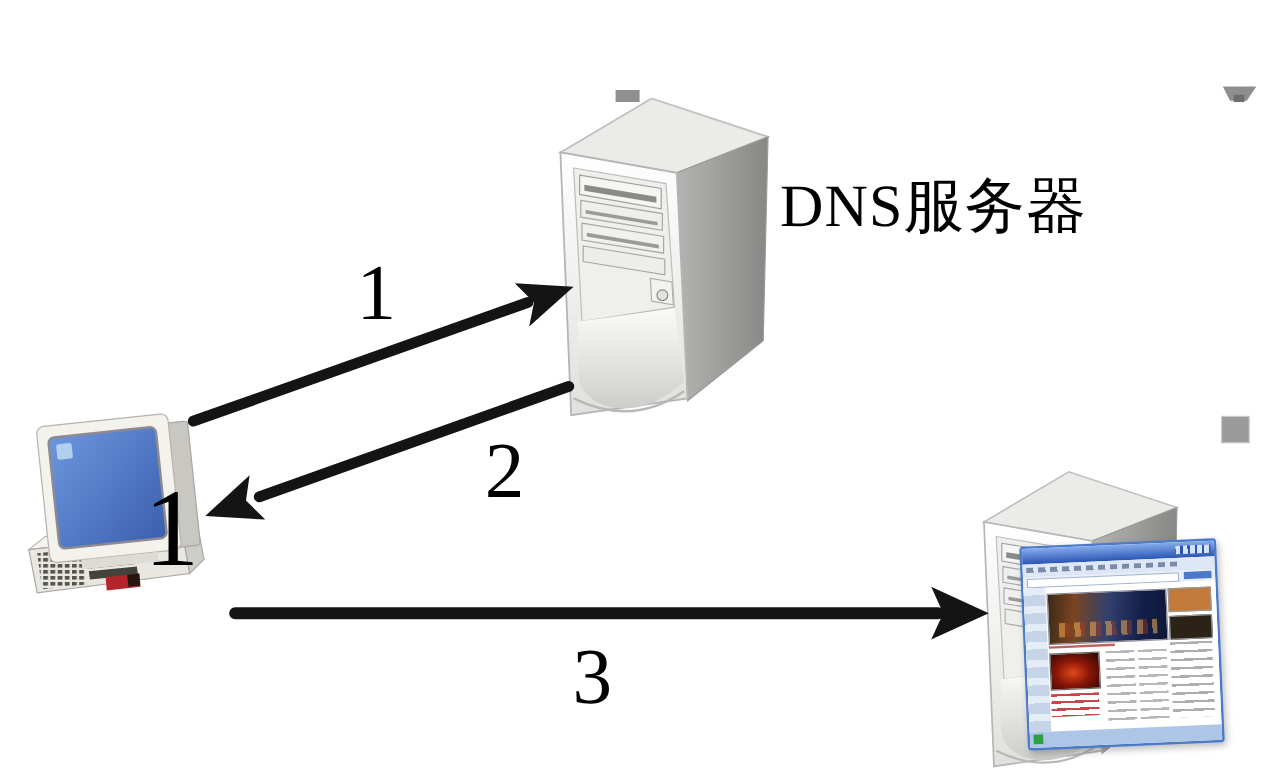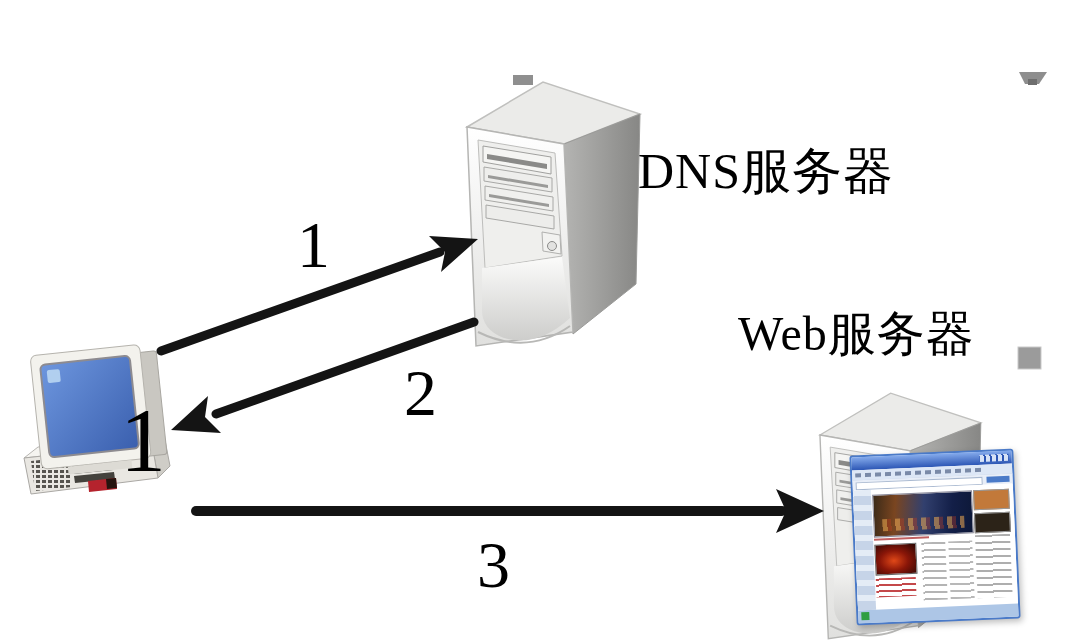--- a/index.html
+++ b/index.html
@@ -5,21 +5,21 @@
   html,body { margin:0; padding:0; background:#ffffff; }
   .canvas {
     position:relative; width:1071px; height:640px; overflow:hidden;
     background:#ffffff; font-family:"Liberation Serif","DejaVu Serif",serif;
   }
   .scene { position:absolute; left:0; top:0; }
   .lbl {
     position:absolute; color:#000; white-space:nowrap; line-height:1;
     font-family:"Liberation Serif","DejaVu Serif",serif;
   }
-  .lbl-node { font-size:50px; letter-spacing:1px; }
+  .lbl-node { font-size:50px; letter-spacing:1px;padding-left:12px; }
   .lbl-num  { font-size:66px; }
   
   .browser {
     position:absolute; left:853px; top:452px; width:160px; height:166px;
     transform:rotate(-2.5deg); background:#fff; border:2px solid #4a7ac8;
     border-radius:3px; box-shadow:2px 3px 6px rgba(0,0,0,.25); z-index:4;
   }
   .browser > div { position:absolute; }
   .b-title  { left:0; top:0; width:100%; height:8%;
               background:linear-gradient(#85abec,#2b55b4); }
@@ -178,20 +178,19 @@
       <div class="b-redtext"></div>
       <div class="b-col1"></div>
       <div class="b-col2"></div>
     </div>
     <div class="b-status">
         <i></i>
       </div>
   </div>
 
   <div class="lbl lbl-node" style="left:638px; top:146px;">DNS服务器</div>
-  <div class="lbl lbl-node" style="left:738px; top:310px; font-size:48px;">Web服务器</div>
 
   <div class="lbl lbl-num" style="left:297px; top:212px;">1</div>
   <div class="lbl lbl-num" style="left:404px; top:360px;">2</div>
   <div class="lbl lbl-num" style="left:477px; top:532px;">3</div>
   <div class="lbl" style="left:120px; top:394px; font-size:92px;">1</div>
 
 </div>
 
 </body></html>

